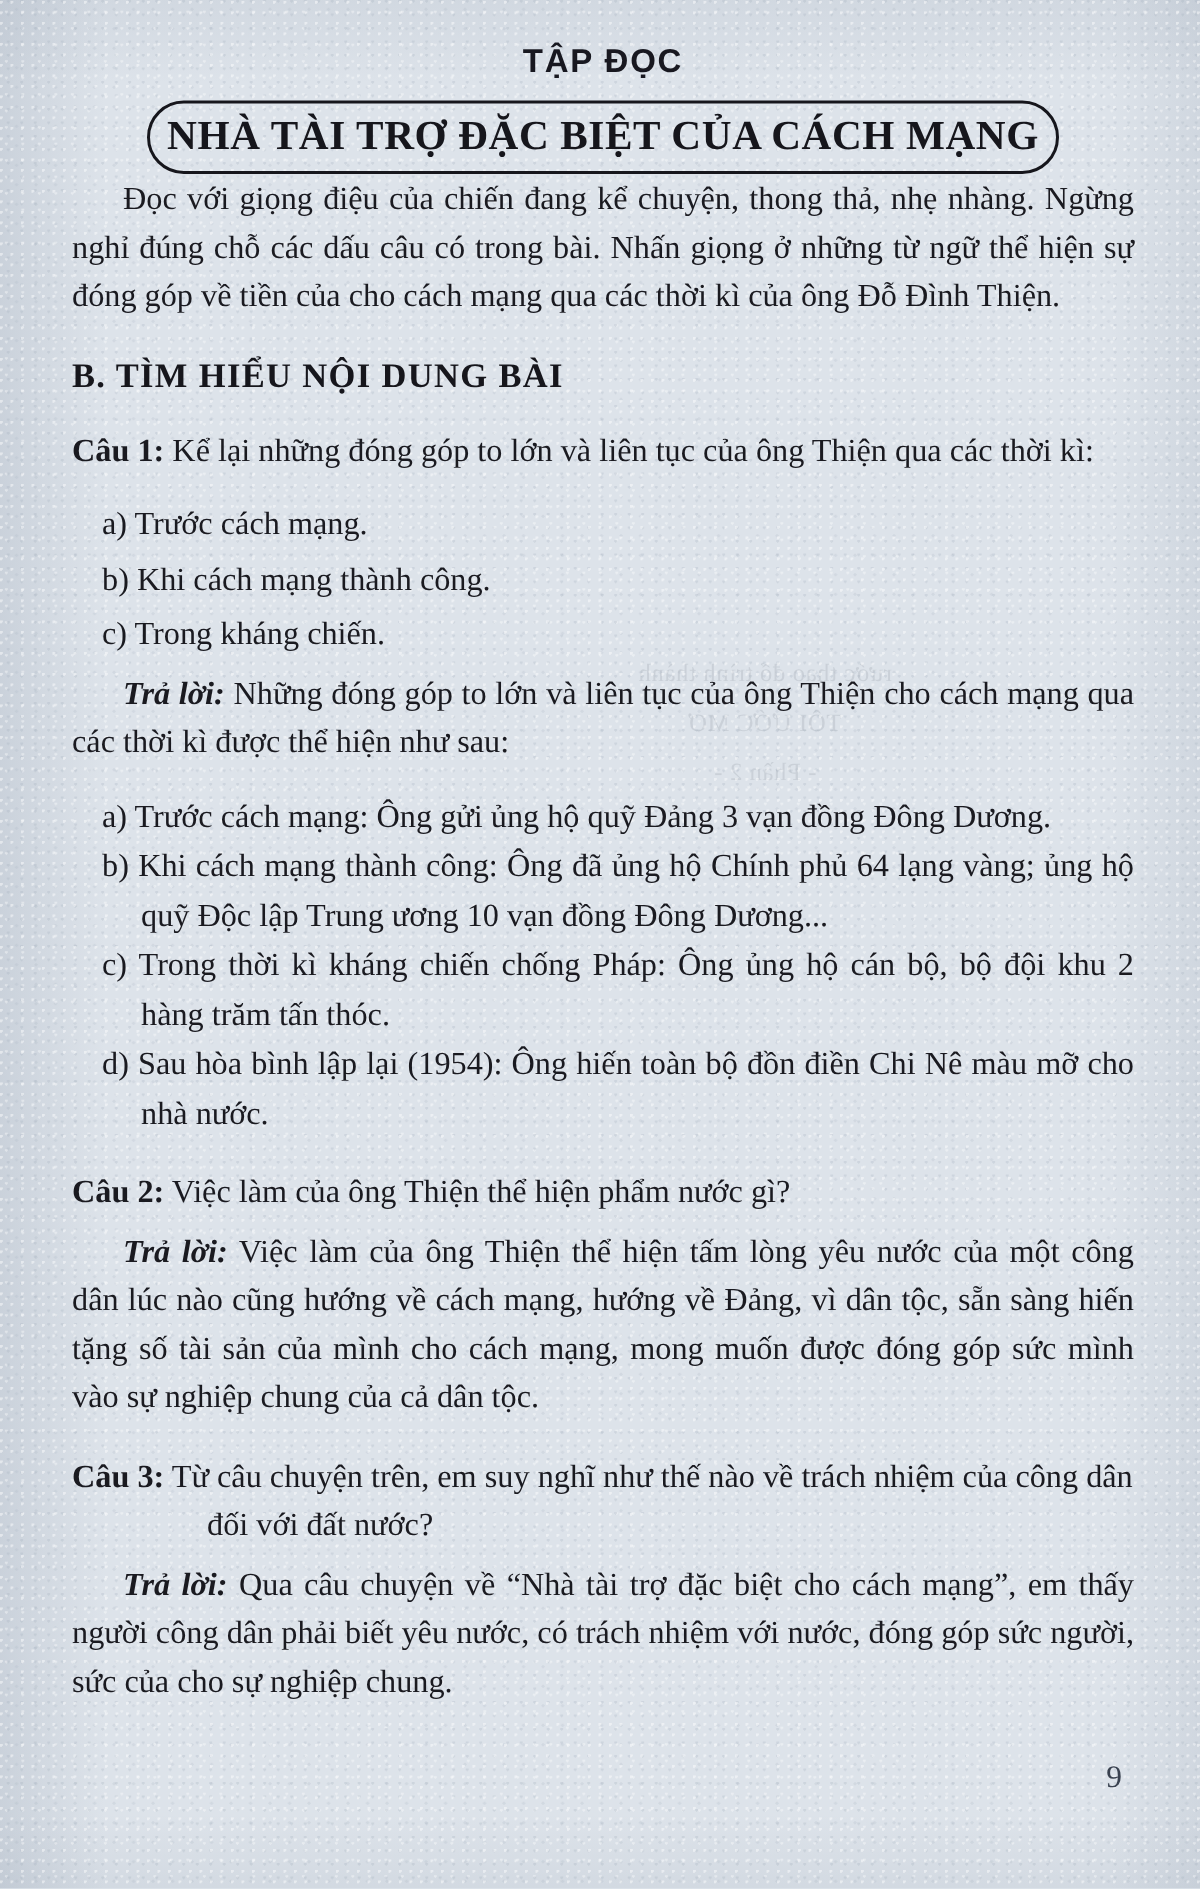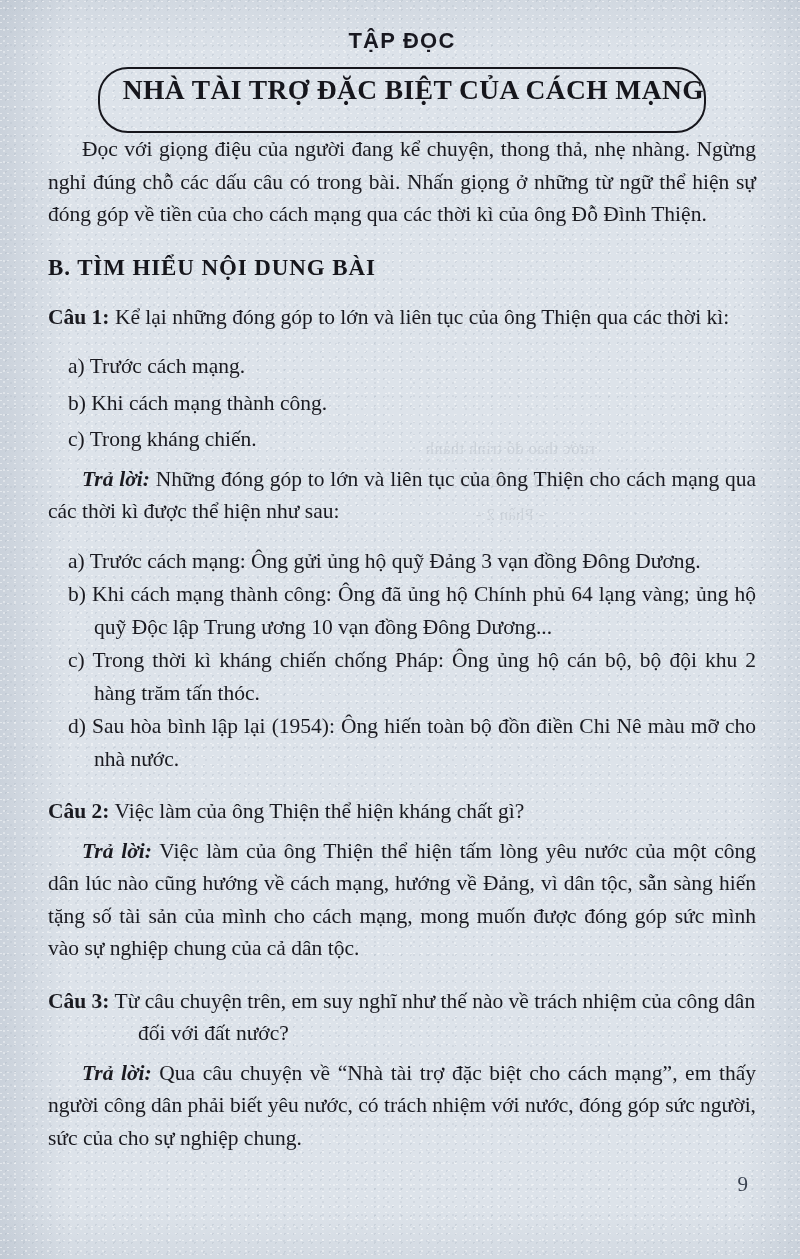--- a/index.html
+++ b/index.html
@@ -77,22 +77,22 @@
     font-size: 22px;
     letter-spacing: 1.2px;
     padding-top: 28px;
     color: #181820;
   }
   .title-box {
     margin: 13px auto 0;
     width: 608px;
     border: 2.1px solid #16161c;
     border-radius: 30px;
-    text-align: right;
-    padding: 5px 0 25px;
+    text-align: center;
+    padding: 5px 0 8px;
     box-sizing: border-box;
   }
   .title-text {
     font-family: "Liberation Serif", serif;
     font-weight: bold;
     font-size: 27.5px;
     letter-spacing: .4px;
     white-space: nowrap;
     color: #16161c;
   }
@@ -169,21 +169,21 @@
 - Phần 2 -</div>
 
 <div class="page">
 
   <div class="lesson-kicker">TẬP ĐỌC</div>
 
   <div class="title-box">
     <div class="title-text">NHÀ TÀI TRỢ ĐẶC BIỆT CỦA CÁCH MẠNG</div>
   </div>
 
-  <p class="indented">Đọc với giọng điệu của người đang kể chuyện, thong thả, nhẹ nhàng. Ngừng nghỉ đúng chỗ các dấu câu có trong bài. Nhấn giọng ở những từ ngữ thể hiện sự đóng góp về tiền của cho cách mạng qua các thời kì của ông Đỗ Đình Thiện.</p>
+  <p class="indented">Đọc với giọng điệu của chiến đang kể chuyện, thong thả, nhẹ nhàng. Ngừng nghỉ đúng chỗ các dấu câu có trong bài. Nhấn giọng ở những từ ngữ thể hiện sự đóng góp về tiền của cho cách mạng qua các thời kì của ông Đỗ Đình Thiện.</p>
 
   <div class="section-heading second">B. TÌM HIỂU NỘI DUNG BÀI</div>
 
   <div class="q-block">
     <span class="q-label">Câu 1:</span>
     <span>Kể lại những đóng góp to lớn và liên tục của ông Thiện qua các thời kì:</span>
   </div>
   <ul class="sub-list">
     <li>a) Trước cách mạng.</li>
     <li>b) Khi cách mạng thành công.</li>
@@ -195,21 +195,21 @@
   </p>
   <ul class="sub-list tight">
     <li>a) Trước cách mạng: Ông gửi ủng hộ quỹ Đảng 3 vạn đồng Đông Dương.</li>
     <li>b) Khi cách mạng thành công: Ông đã ủng hộ Chính phủ 64 lạng vàng; ủng hộ quỹ Độc lập Trung ương 10 vạn đồng Đông Dương...</li>
     <li>c) Trong thời kì kháng chiến chống Pháp: Ông ủng hộ cán bộ, bộ đội khu 2 hàng trăm tấn thóc.</li>
     <li>d) Sau hòa bình lập lại (1954): Ông hiến toàn bộ đồn điền Chi Nê màu mỡ cho nhà nước.</li>
   </ul>
 
   <div class="q-block">
     <span class="q-label">Câu 2:</span>
-    <span>Việc làm của ông Thiện thể hiện kháng chất gì?</span>
+    <span>Việc làm của ông Thiện thể hiện phẩm nước gì?</span>
   </div>
   <p class="a-block">
     <span class="a-label">Trả lời:</span>
     <span>Việc làm của ông Thiện thể hiện tấm lòng yêu nước của một công dân lúc nào cũng hướng về cách mạng, hướng về Đảng, vì dân tộc, sẵn sàng hiến tặng số tài sản của mình cho cách mạng, mong muốn được đóng góp sức mình vào sự nghiệp chung của cả dân tộc.</span>
   </p>
 
   <div class="q-block">
     <span class="q-label">Câu 3:</span>
     <span>Từ câu chuyện trên, em suy nghĩ như thế nào về trách nhiệm của công dân đối với đất nước?</span>
   </div>

